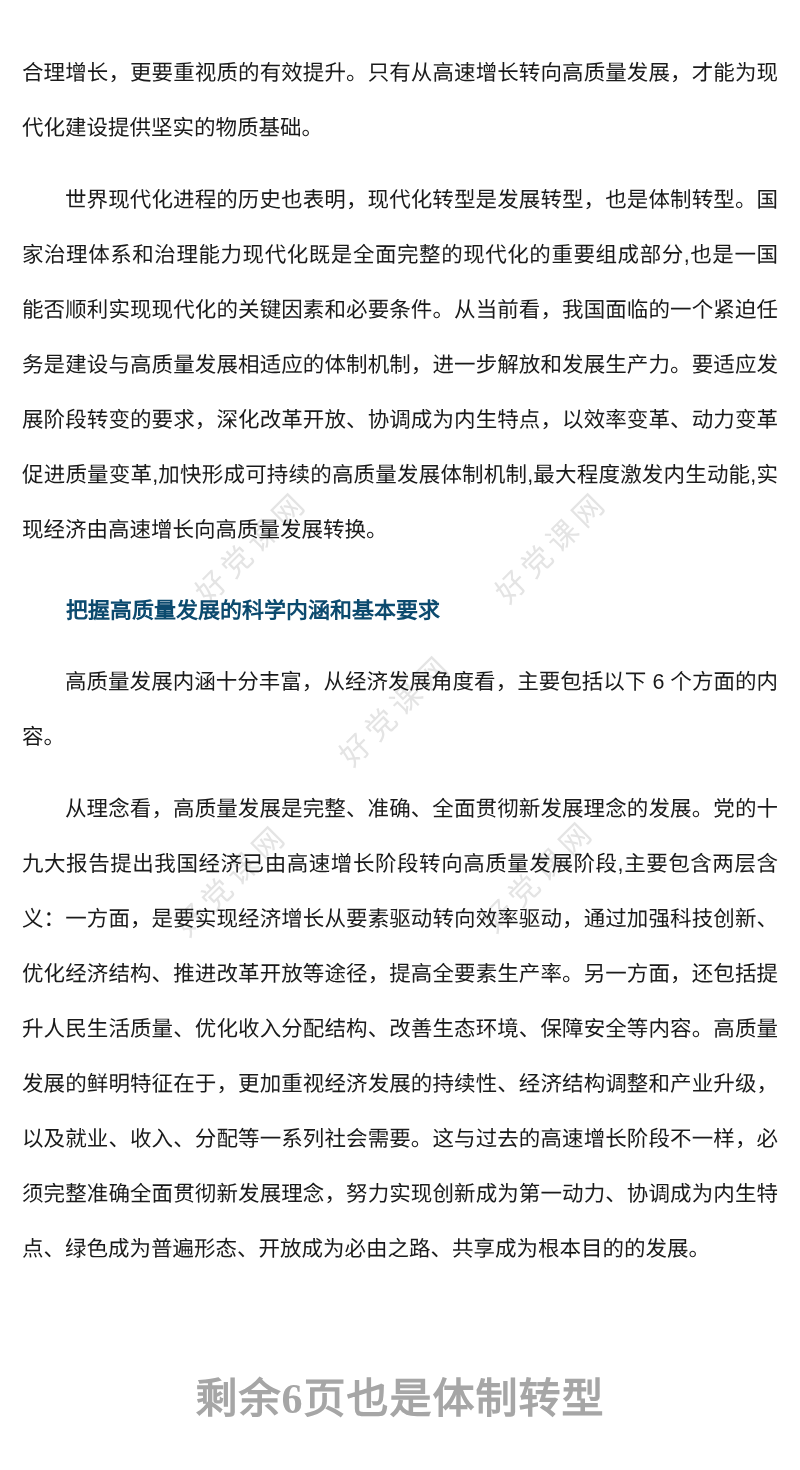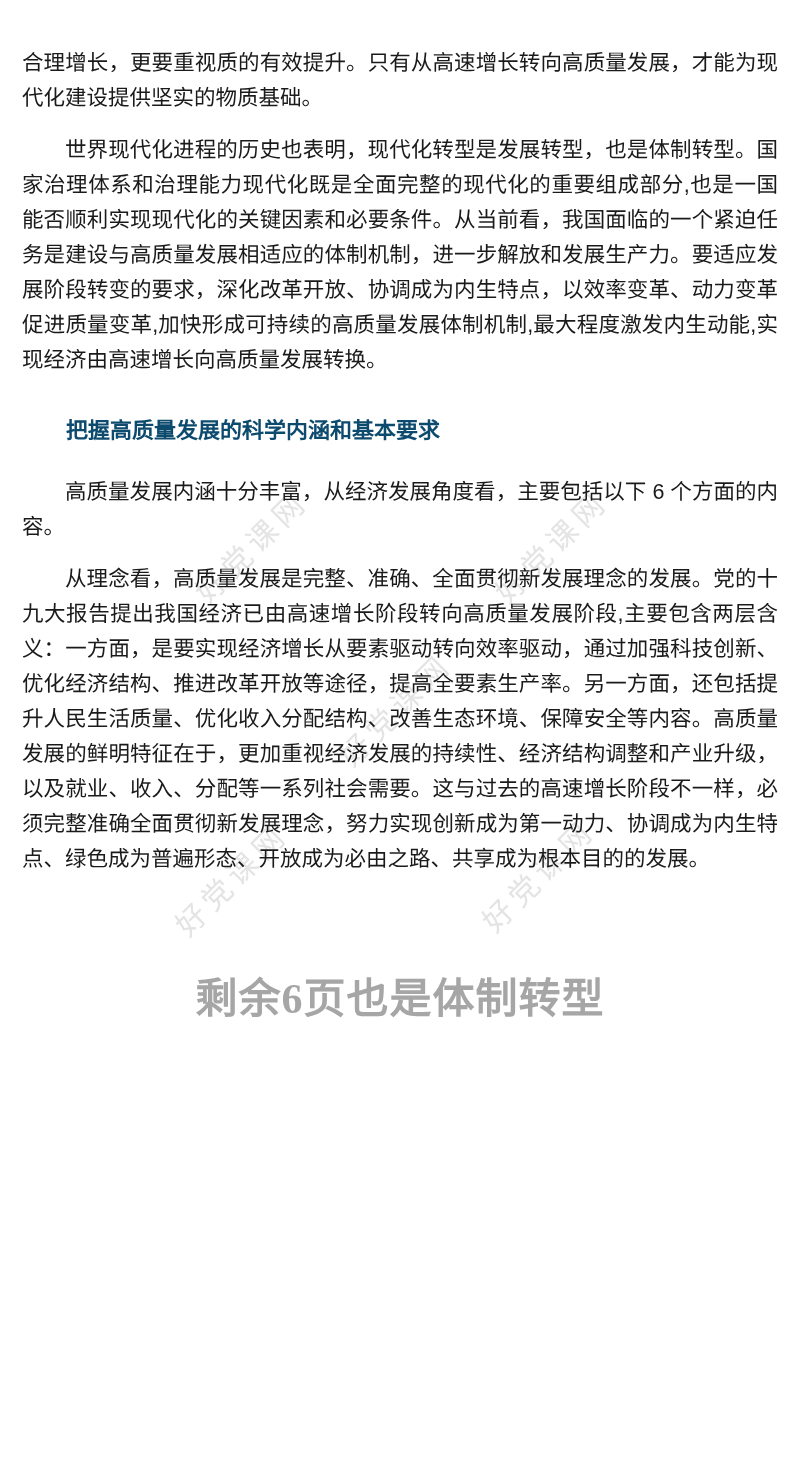--- a/index.html
+++ b/index.html
@@ -35,21 +35,21 @@
   }
   
   .content {
     position: relative;
     z-index: 1;
     padding: 46px 22px 0 22px;
     color: #1a1a1a;
   }
   .content p.body {
     font-size: 21.5px;
-    line-height: 35px;
+    line-height: 55px;
     margin: 0 0 17px 0;
     text-align: justify;
     text-justify: inter-character;
     word-break: break-all;
   }
   .content p.body.indent {
     text-indent: 2em;
   }
   .content h2.heading {
     font-size: 22px;

